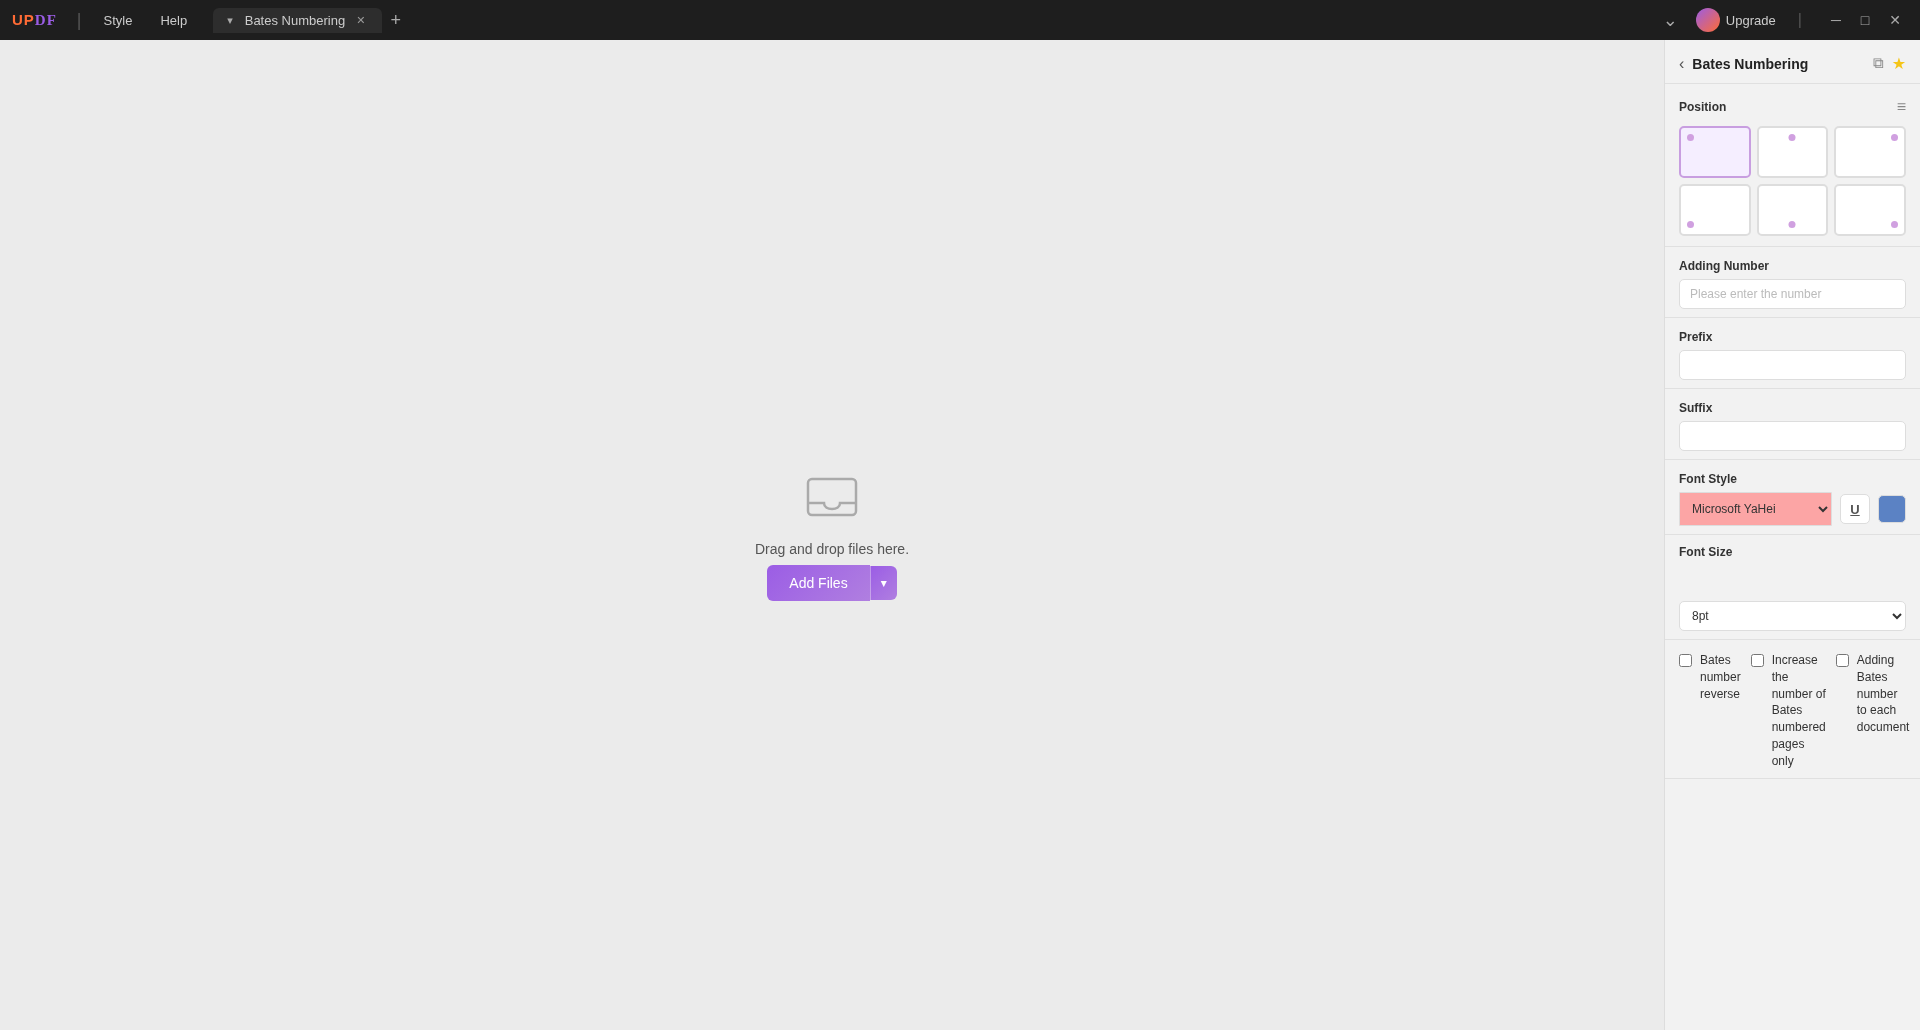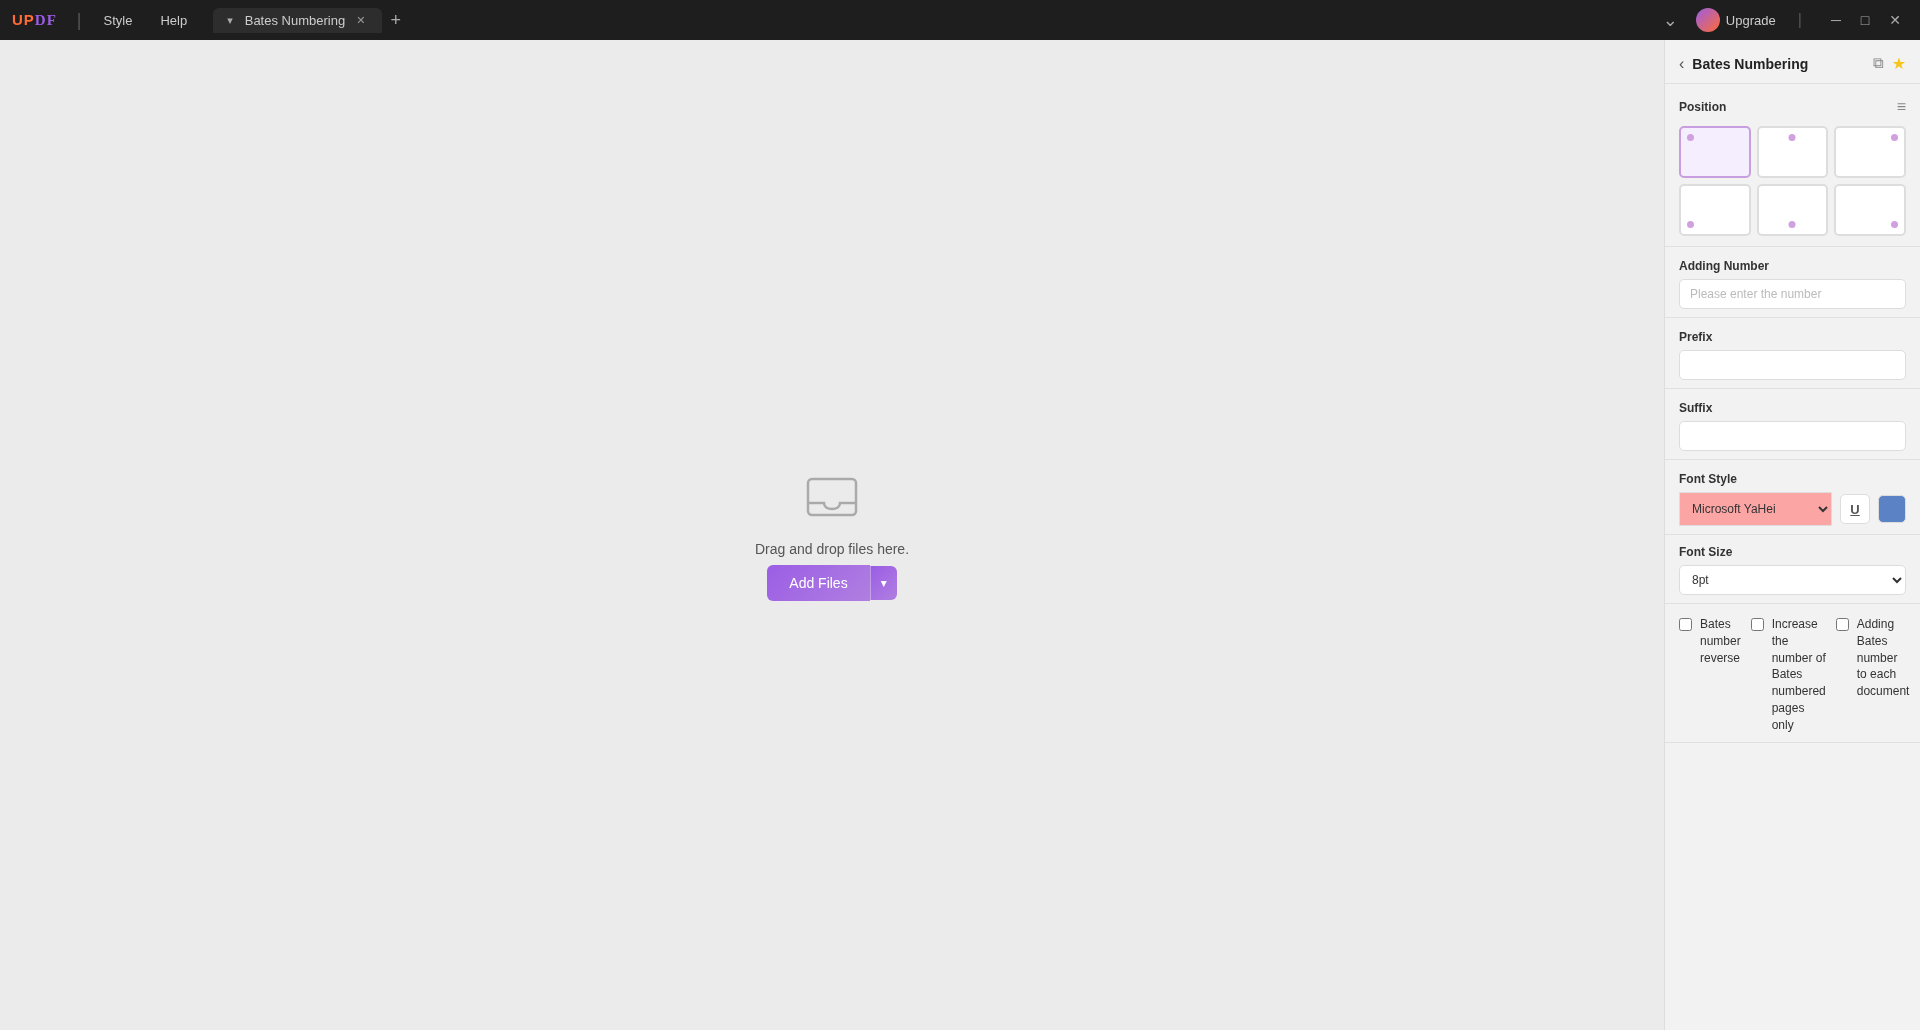--- a/index.html
+++ b/index.html
@@ -295,20 +295,21 @@
     }
     .font-size-select {
       width: 100%;
       border: 1px solid #ddd;
       border-radius: 5px;
       padding: 6px 8px;
       font-size: 12px;
       background: #fff;
       color: #333;
       outline: none;
+      margin-top: 36px;
     }
 
     .checkboxes-section {
       padding: 12px 14px 8px 14px;
       border-bottom: 1px solid #e0e0e0;
       display: flex;
       flex-direction: row;
       gap: 10px;
     }
     .checkbox-row {

